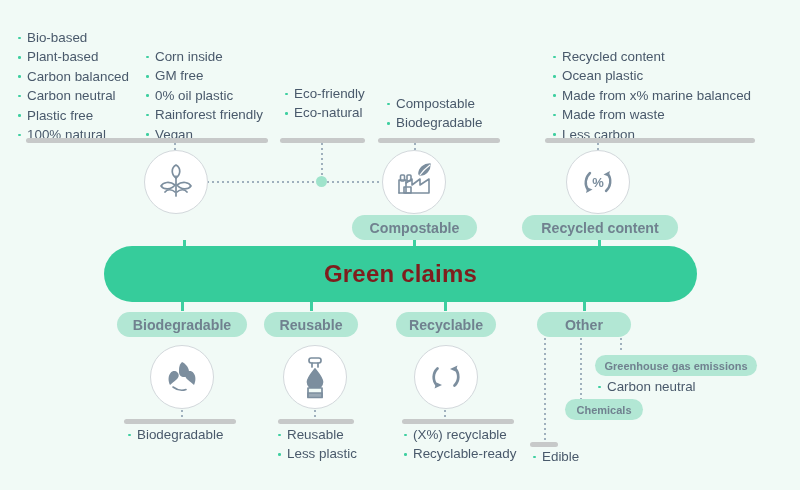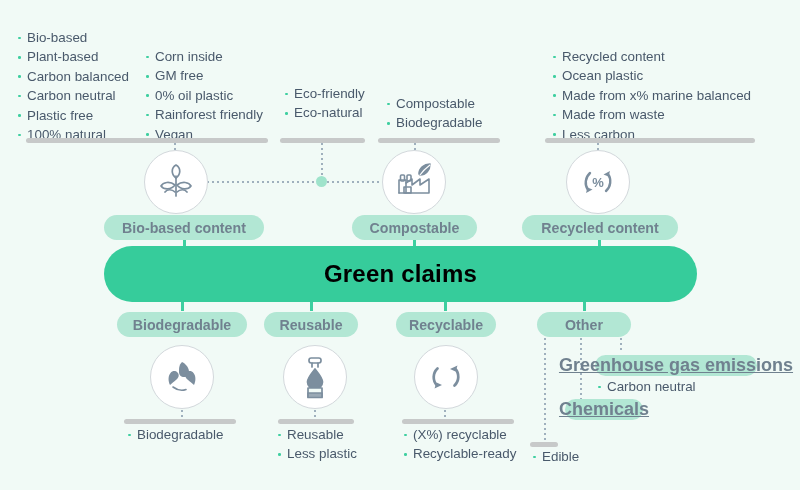--- a/index.html
+++ b/index.html
@@ -83,24 +83,23 @@
     color: #70818f;
     font-size: 14.2px;
     font-weight: bold;
     display: flex;
     align-items: center;
     justify-content: center;
     white-space: nowrap;
     height: 25px;
   }
   .pill.small {
-    font-size: 18px;
+    font-size: 11px;
     height: 21px;
     border-radius: 11px;
-    text-decoration: underline;
   }
 
   
   .gconn {
     position: absolute;
     width: 3px;
     background: #3ecfa0;
   }
 
   
@@ -108,21 +107,21 @@
     position: absolute;
     left: 104px; top: 246px;
     width: 593px; height: 56px;
     background: #36cc9b;
     border-radius: 28px;
     display: flex;
     align-items: center;
     justify-content: center;
   }
   #greenbar .label {
-    color: #000000;
+    color: #7f1d1d;
     font-size: 24px;
     font-weight: bold;
     letter-spacing: 0.2px;
   }
 
   
   .txtline {
     position: absolute;
     color: #49596b;
     font-size: 13.4px;
@@ -217,23 +216,20 @@
   <div class="iconcircle" style="left:566px; top:150px; width:64px; height:64px;">
     <svg width="42" height="42" viewBox="0 0 42 42" fill="none" stroke="#7c8e9e" stroke-width="2.4" stroke-linecap="round" stroke-linejoin="round">
       <path d="M31 13 A13 13 0 0 1 29 30"></path>
       <path d="M11 29 A13 13 0 0 1 13 12"></path>
       <path d="M33 10 L31.5 15.5 L26.5 13.5 Z" fill="#7c8e9e" stroke="none"></path>
       <path d="M9 32 L10.5 26.5 L15.5 28.5 Z" fill="#7c8e9e" stroke="none"></path>
       <text x="21" y="26" font-family="Liberation Sans, sans-serif" font-size="13" font-weight="bold" fill="#7c8e9e" stroke="none" text-anchor="middle">%</text>
     </svg>
   </div>
 
-  <div class="pill" style="left:104px; top:215px; width:160px;">
-    <span>Bio-based content</span>
-  </div>
   <div class="pill" style="left:352px; top:215px; width:125px;">
     <span>Compostable</span>
   </div>
   <div class="pill" style="left:522px; top:215px; width:156px;">
     <span>Recycled content</span>
   </div>
 
   <div class="gconn" style="left:183px; top:240px; height:8px;"></div>
   <div class="gconn" style="left:413px; top:240px; height:8px;"></div>
   <div class="gconn" style="left:598px; top:240px; height:8px;"></div>

